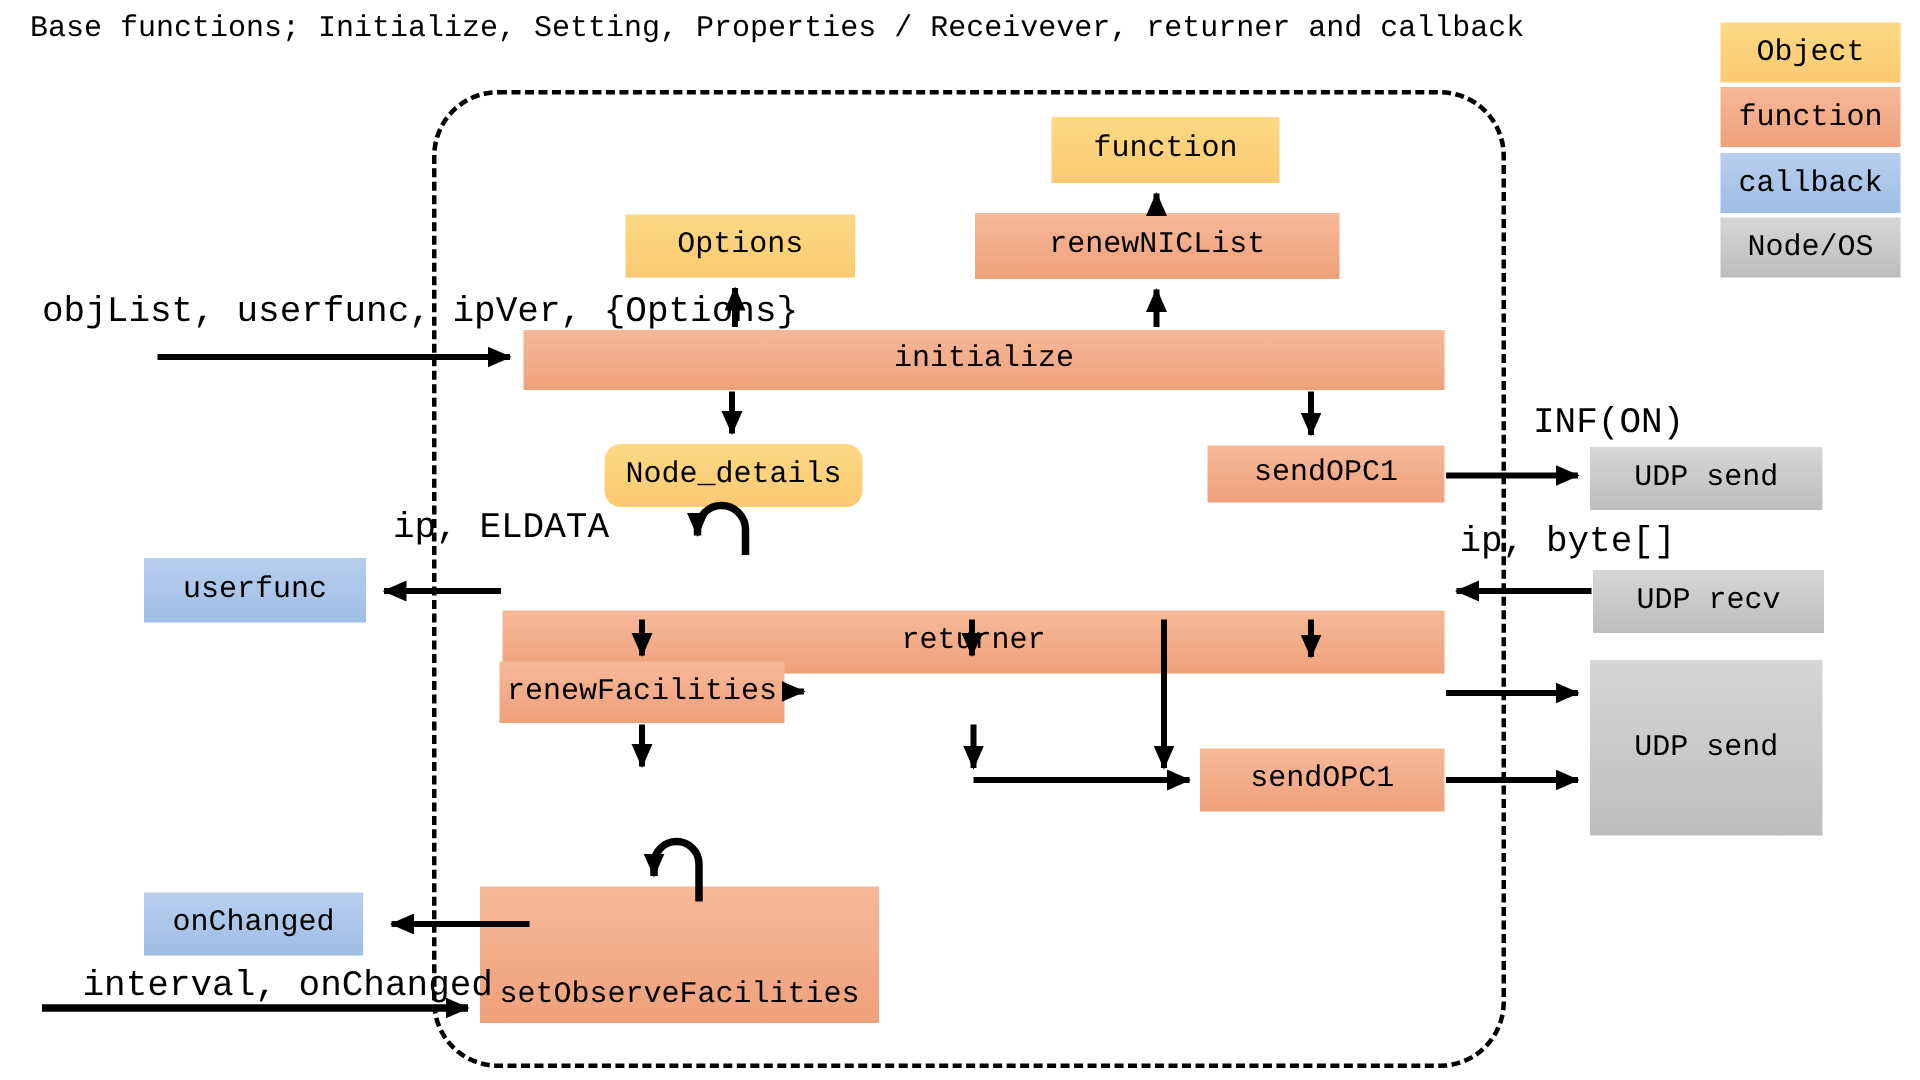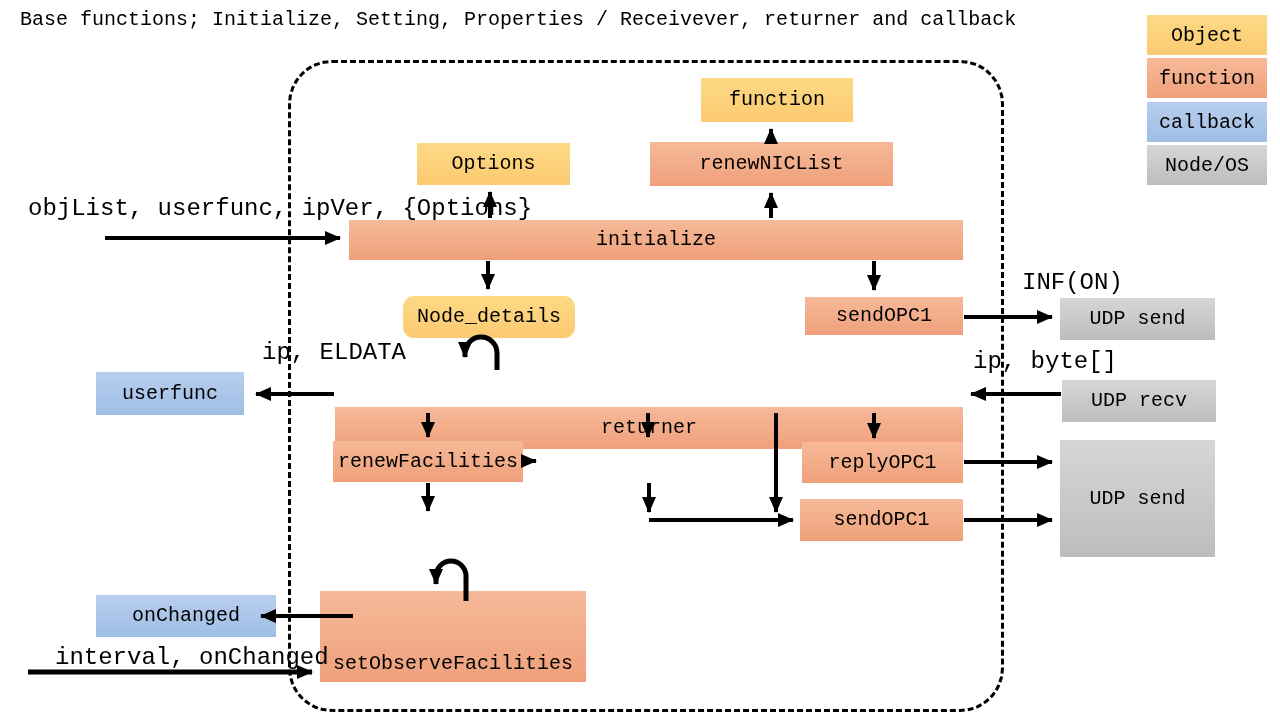--- a/index.html
+++ b/index.html
@@ -53,28 +53,27 @@
   <div class="box object" style="left:417px; top:143px; width:153px; height:42px;">Options</div>
   <div class="box function" style="left:650px; top:142px; width:243px; height:44px;">renewNICList</div>
   <div class="box function" style="left:349px; top:220px; width:614px; height:40px;">initialize</div>
   <div class="box object" style="left:403px; top:296px; width:172px; height:42px;border-radius:11px;">Node_details</div>
   <div class="box function" style="left:805px; top:297px; width:158px; height:38px;">sendOPC1</div>
   <div class="box node-os" style="left:1060px;top:298px; width:155px; height:42px;">UDP send</div>
   <div class="box function" style="left:335px; top:370px; width:628px; height:42px;margin-top:37px;">returner</div>
   <div class="box callback" style="left:96px;  top:372px; width:148px; height:43px;">userfunc</div>
   <div class="box node-os" style="left:1062px;top:380px; width:154px; height:42px;">UDP recv</div>
   <div class="box function" style="left:333px; top:441px; width:190px; height:41px;text-align:center;">renewFacilities</div>
-  <div class="box function" style="left:802px; top:442px; width:161px; height:41px;">replyOPC1</div>
   <div class="box function" style="left:800px; top:499px; width:163px; height:42px;">sendOPC1</div>
   <div class="box node-os" style="left:1060px;top:440px; width:155px; height:117px;">UDP send</div>
 
   <div class="box function" style="left:320px; top:591px; width:266px; height:91px;">
     <span class="sof-label">setObserveFacilities</span>
   </div>
-  <div class="box callback" style="left:96px; top:595px; width:180px; height:42px;">onChanged</div>
+  <div class="box callback" style="left:96px; top:595px; width:146px; height:42px;">onChanged</div>
 
   <div class="ann" style="left:28px;  top:196px;">objList, userfunc, ipVer, {Options}</div>
   <div class="ann" style="left:1022px;top:270px;">INF(ON)</div>
   <div class="ann" style="left:262px; top:340px;">ip, ELDATA</div>
   <div class="ann" style="left:973px; top:349px;">ip, byte[]</div>
   <div class="ann" style="left:55px;  top:645px;">interval, onChanged</div>
 
   <svg class="arrows" width="1280" height="720" viewBox="0 0 1280 720">
     <defs>
       <marker id="ah" markerUnits="userSpaceOnUse" markerWidth="20" markerHeight="16" refX="15" refY="7" orient="auto">

